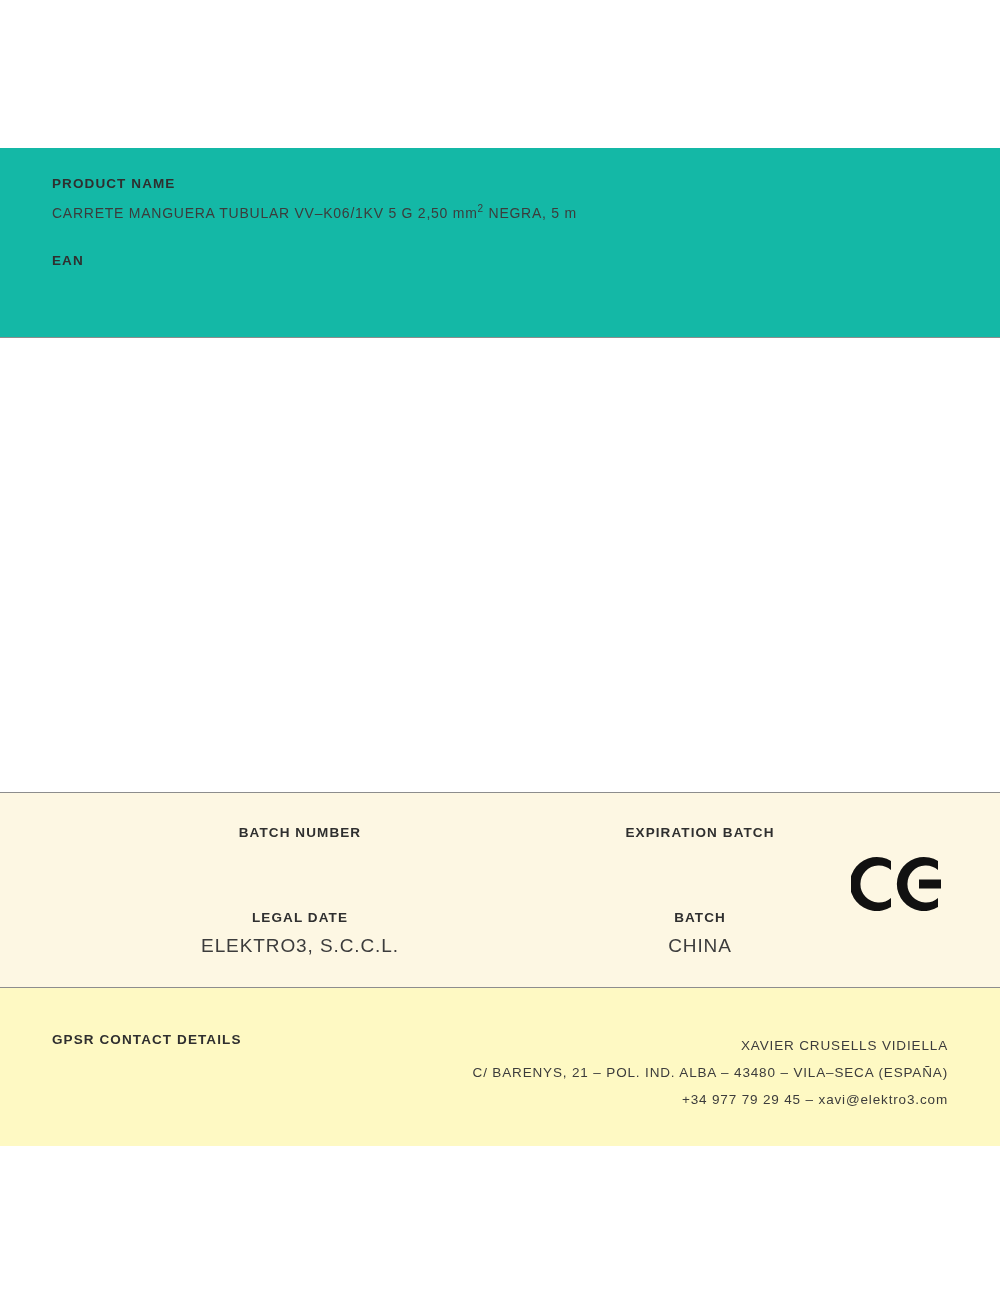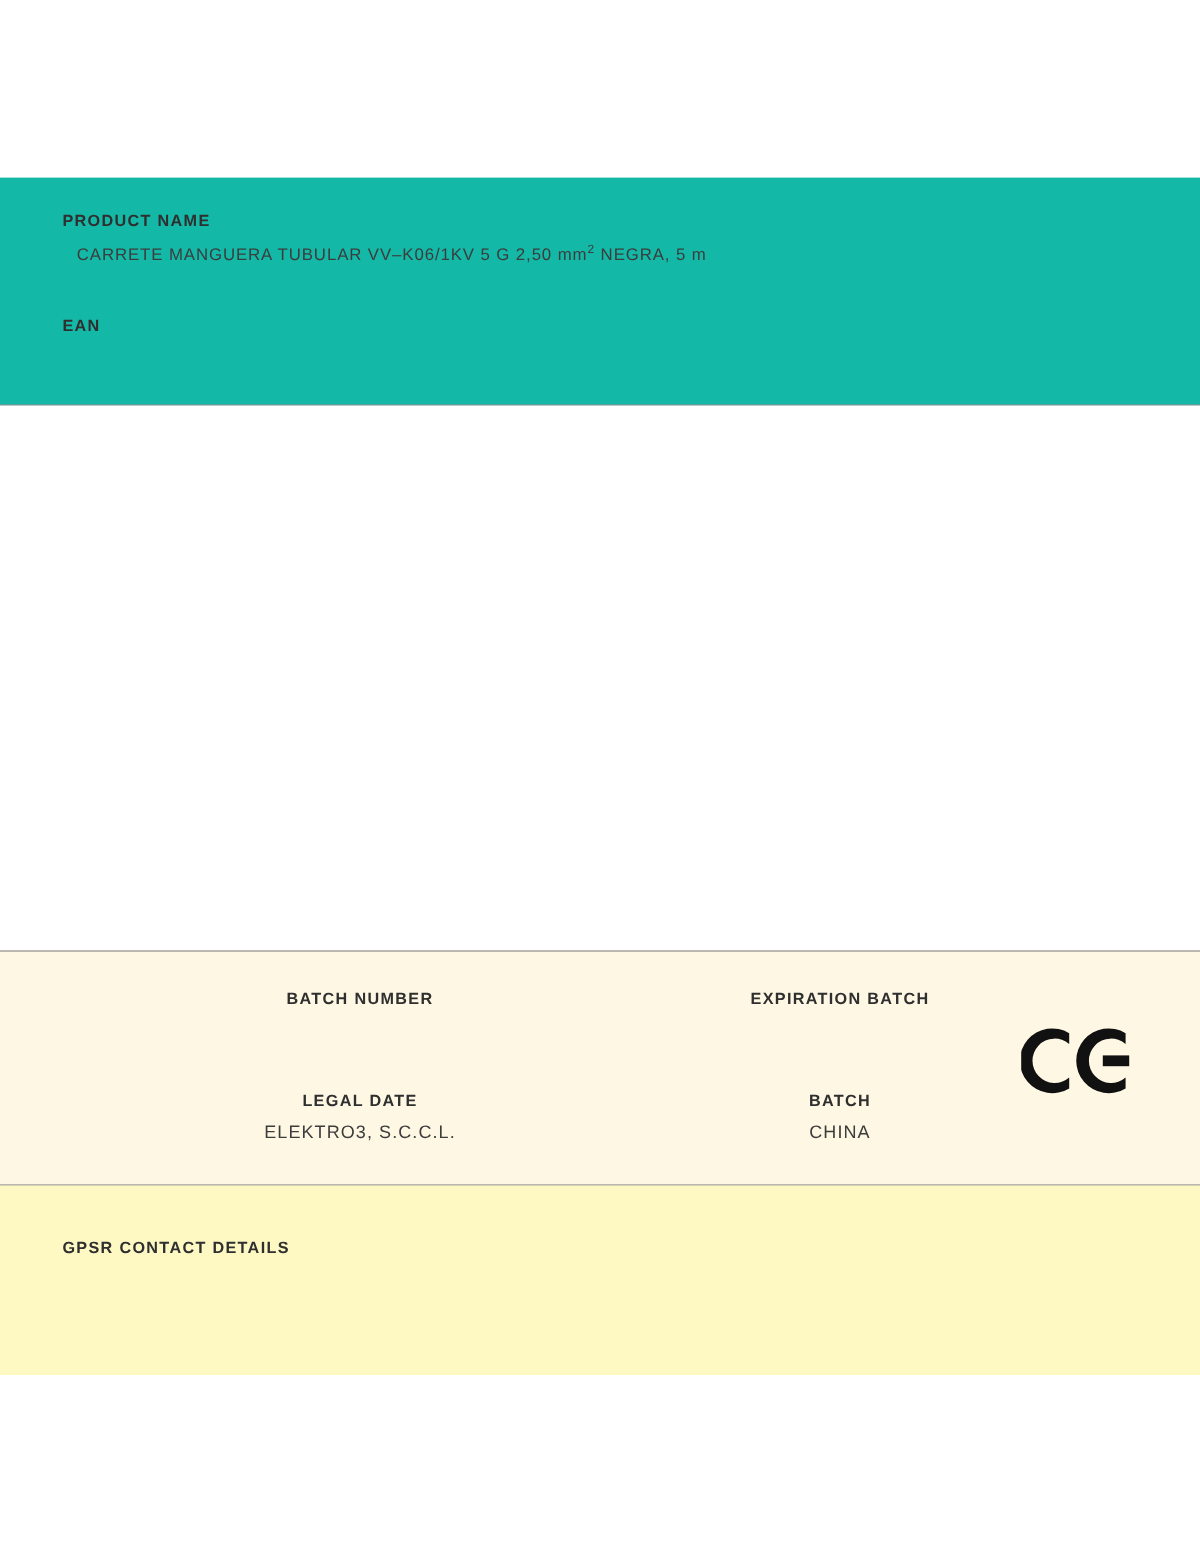--- a/index.html
+++ b/index.html
@@ -40,21 +40,21 @@
     font-size: 13.5px;
     font-weight: bold;
     letter-spacing: 1.1px;
     color: #2f2f2f;
     margin: 0 0 12px 0;
   }
   .field-value {
     font-size: 14px;
     letter-spacing: 0.75px;
     color: #3c3c3c;
-    margin: 12px;
+    margin: 0;
     font-weight: normal;
   }
   .field-value .sup {
     font-size: 10px;
     vertical-align: super;
   }
   .gap {
     height: 32px;
   }
 
@@ -96,21 +96,21 @@
   .cell.left-col {
     margin-left: 100px;
   }
   .col-label {
     font-size: 13.5px;
     font-weight: bold;
     letter-spacing: 1.1px;
     color: #2f2f2f;
   }
   .col-value {
-    font-size: 15px;
+    font-size: 19px;
     letter-spacing: 0.9px;
     color: #3c3c3c;
   }
   .row-batch {
     padding-top: 32px;
   }
   .row-legal {
     padding-top: 60px;
   }
   .row-values {
@@ -235,18 +235,23 @@
         <path d="M40 8 A27 27 0 1 0 40 54 L40 45 A18.5 18.5 0 1 1 40 17 Z" fill="#111111"></path>
         <path d="M95 8 A27 27 0 1 0 95 54 L95 45 A18.5 18.5 0 1 1 95 17 Z" fill="#111111" transform="translate(-8,0)"></path>
         <rect x="68" y="26.5" width="22" height="9" fill="#111111"></rect>
       </svg>
     </div>
   </div>
 
   <div class="gpsr-block">
     <div class="gpsr-inner">
       <div class="gpsr-label">GPSR CONTACT DETAILS</div>
+      <div class="gpsr-lines">
+        <div>XAVIER CRUSELLS VIDIELLA</div>
+        <div>C/ BARENYS, 21 – POL. IND. ALBA – 43480 – VILA–SECA (ESPAÑA)</div>
+        <div>+34 977 79 29 45 – xavi@elektro3.com</div>
+      </div>
     </div>
   </div>
 
   <div class="bottom-space"></div>
 
 </div>
 
 </body></html>

